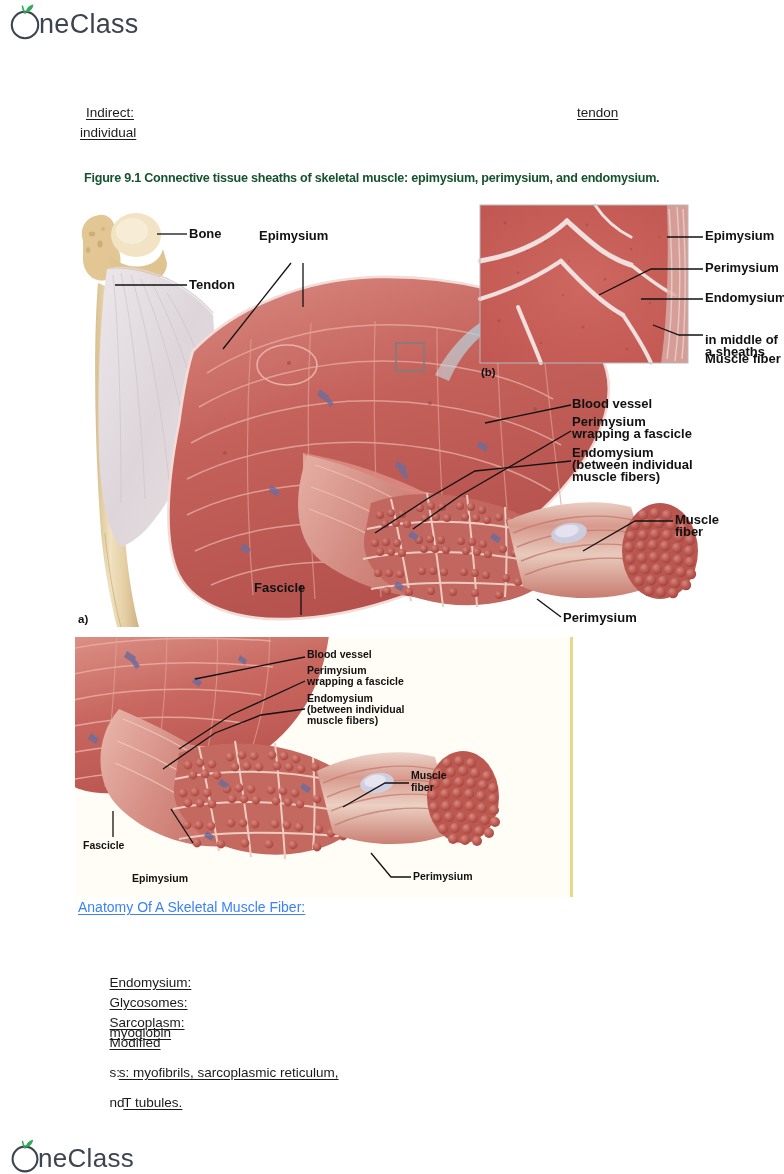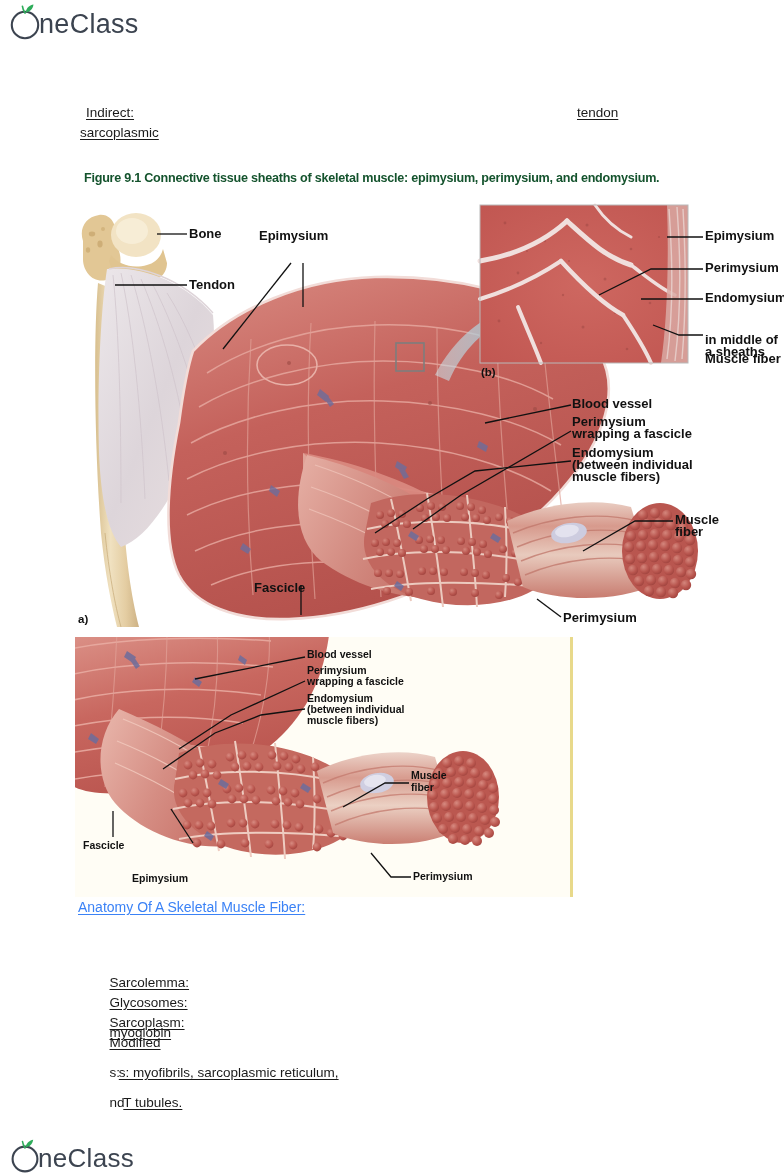--- a/index.html
+++ b/index.html
@@ -100,21 +100,21 @@
       <path d="M19.0 11.2 C 17.2 8.0, 16.6 6.0, 16.4 4.2" fill="none" stroke="#2eac5a" stroke-width="1.6" stroke-linecap="round"></path>
 
       <text x="33" y="31" font-family="Liberation Sans, sans-serif" font-size="27" fill="#3c4450" letter-spacing="0.3">neClass</text>
     </svg>
   </div>
 
   <div class="note" style="left:86px;top:105px;">
     <span class="u">Indirect:</span>
   </div>
   <div class="note" style="left:80px;top:125px;">
-    <span class="u">sarcoplasmic</span>
+    <span class="u">individual</span>
   </div>
   <div class="note" style="left:577px;top:105px;">
     <span class="u">tendon</span>
   </div>
 
   <div class="fig-caption">Figure 9.1  Connective tissue sheaths of skeletal muscle: epimysium, perimysium, and endomysium.</div>
 
   <div class="panel fig-main" id="figure-main">
 
     <svg class="art" width="709" height="425" viewBox="0 0 709 425">
@@ -724,21 +724,21 @@
     <div class="fig-label" style="left:336px;top:145px;">fiber</div>
     <div class="fig-label" style="left:8px;top:203px;">Fascicle</div>
     <div class="fig-label" style="left:57px;top:236px;">Epimysium</div>
     <div class="fig-label" style="left:338px;top:234px;">Perimysium</div>
   </div>
 
   <div class="section-heading">Anatomy Of A Skeletal Muscle Fiber:</div>
 
   <div class="terms">
     <div class="term-row">
-      <span class="u">Sarcolemma:</span>
+      <span class="u">Endomysium:</span>
     </div>
     <div class="term-row">
       <span class="u">Glycosomes:</span>
       <span style="display:inline-block;width:106px;"></span>
       <span class="u">myoglobin</span>
     </div>
     <div class="term-row">
       <span class="u">Sarcoplasm:</span>
     </div>
     <div class="term-row">

